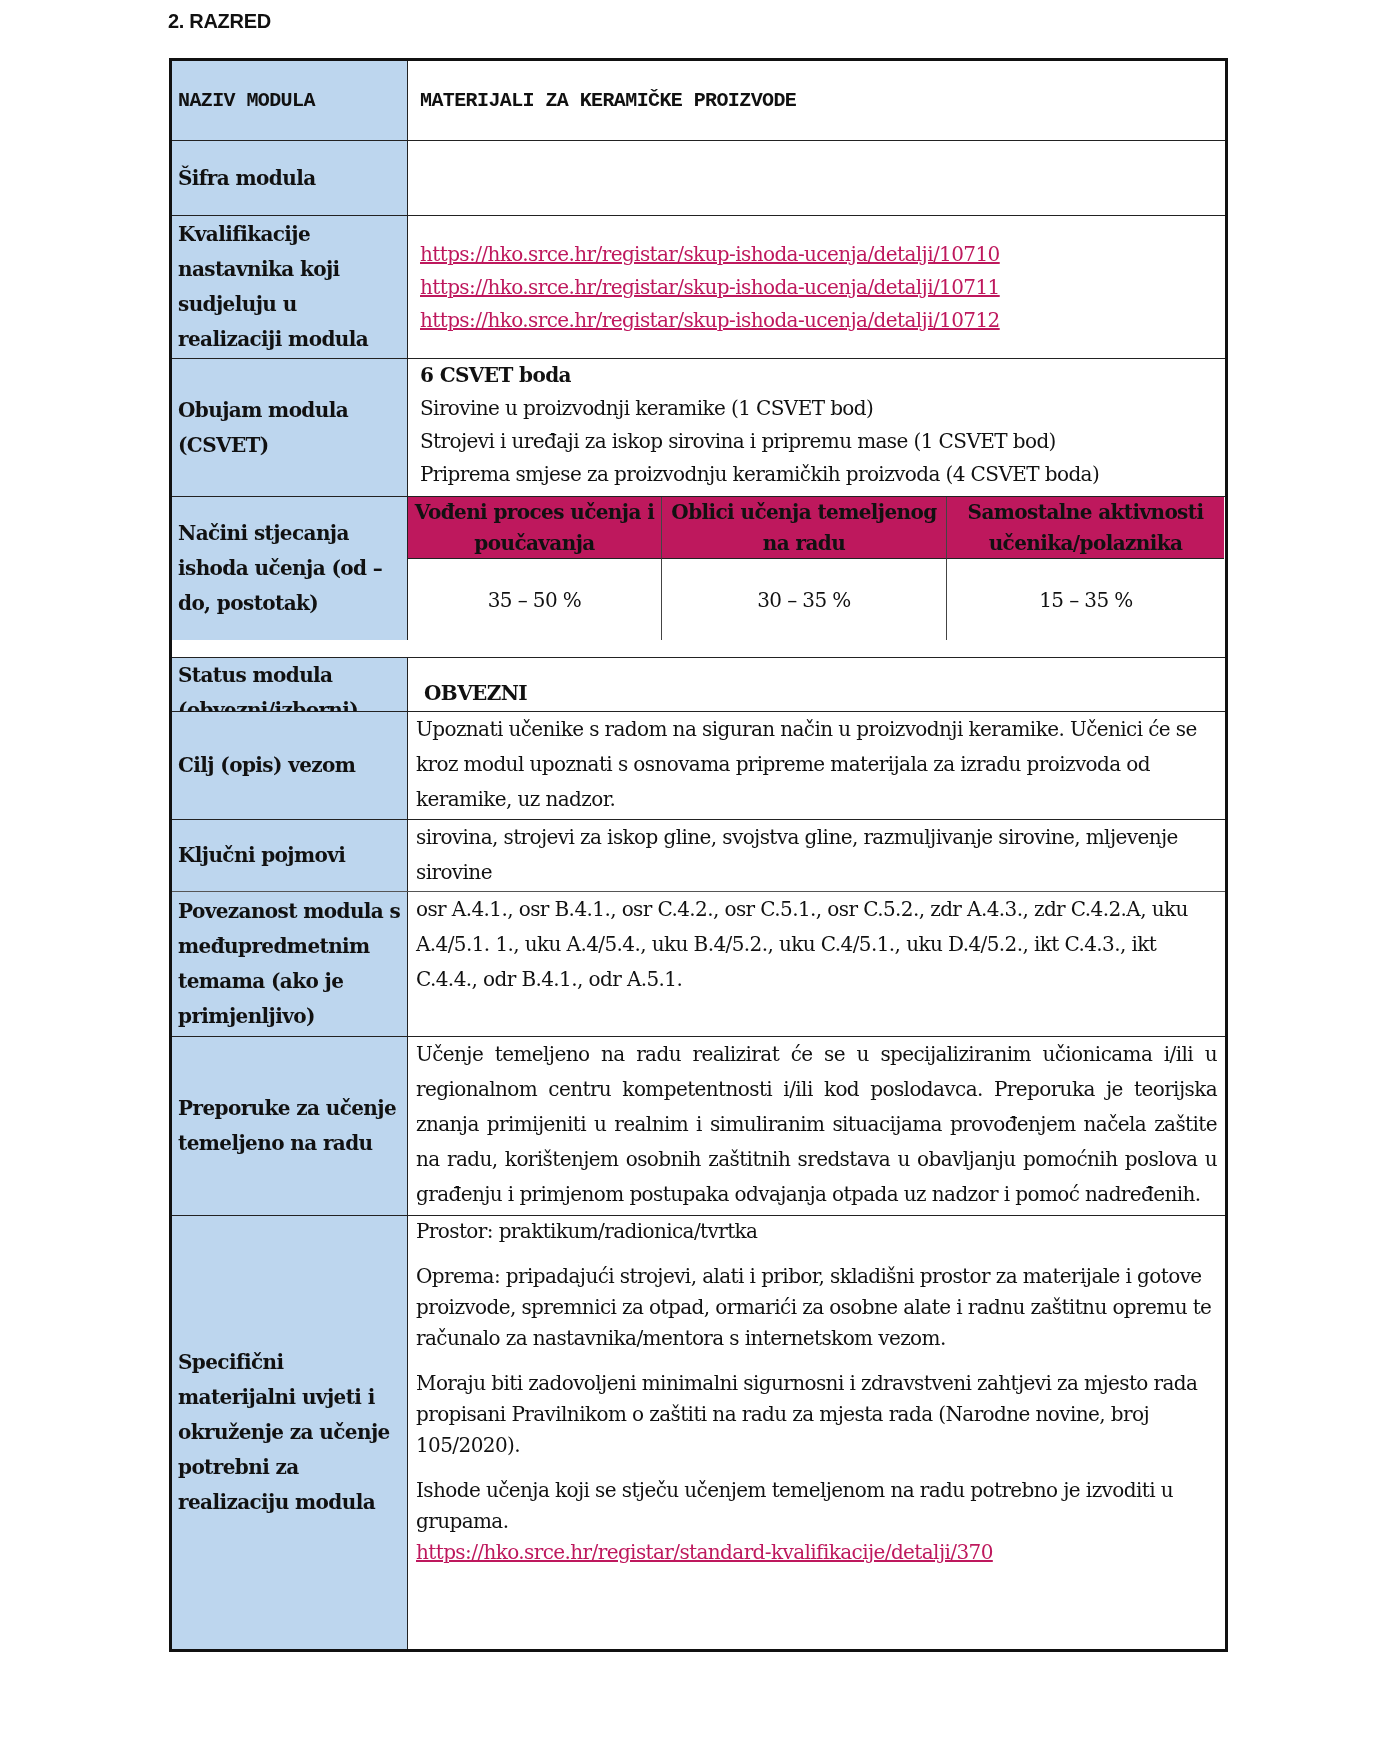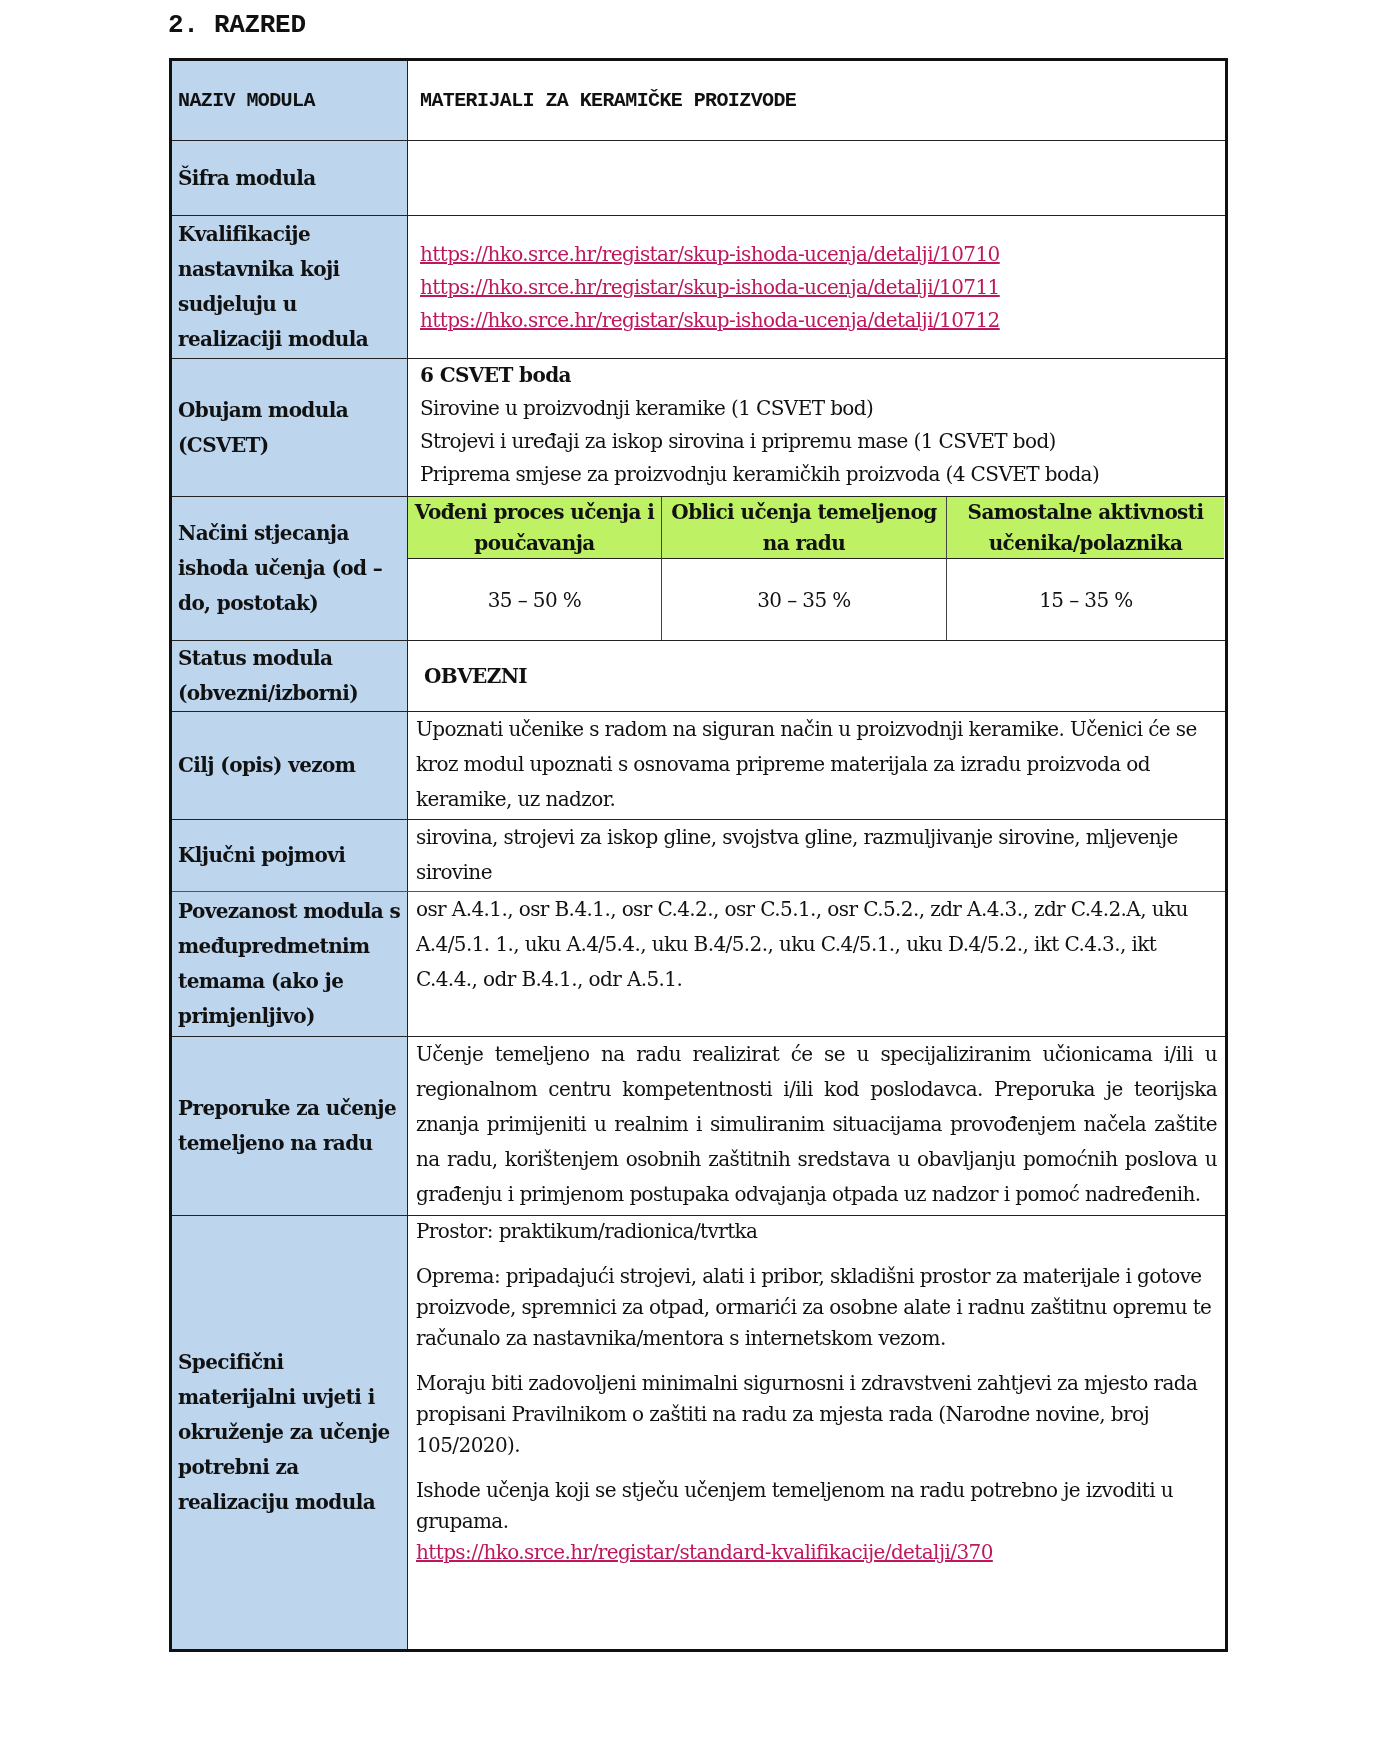--- a/index.html
+++ b/index.html
@@ -3,22 +3,22 @@
 <meta charset="utf-8">
 <style>
   html, body { margin: 0; padding: 0; background: #ffffff; }
   body {
     width: 1386px; height: 1759px; position: relative; overflow: hidden;
     font-family: "DejaVu Serif", "Liberation Serif", serif;
     color: #111111;
   }
   .heading {
     position: absolute; left: 168px; top: 10px;
-    font-family: Liberation Mono, monospace; font-weight: bold;
-    font-size: 26px; letter-spacing: -0.3px;
+    font-family: Liberation Sans, sans-serif; font-weight: bold;
+    font-size: 20px; letter-spacing: -0.3px;
   }
   .tbl {
     position: absolute; left: 169px; top: 58px; width: 1059px; height: 1594px;
     border: 3px solid #111; box-sizing: border-box;
   }
   .row { position: absolute; left: 0; right: 0; border-top: 1.5px solid #222; box-sizing: border-box; }
   .row.first { border-top: none; }
   .lab {
     position: absolute; left: 0; top: 0; bottom: 0; width: 236px;
     background: #bdd6ee; border-right: 1.5px solid #222; box-sizing: border-box;
@@ -29,21 +29,21 @@
     position: absolute; left: 236px; right: 0; top: 0; bottom: 0;
     padding: 0 8px; box-sizing: border-box;
     font-size: 20px; line-height: 33px; letter-spacing: -0.6px;
   }
   .val.center-v { display: flex; flex-direction: column; justify-content: center; padding-left: 16px; }
   .bold { font-weight: bold; }
   a.link { color: #be185d; text-decoration: underline; display: block; }
   .justify { text-align: justify; }
   .sub { position: absolute; left: 236px; right: 0; top: 0; bottom: 0; }
   .subh {
-    position: absolute; top: 0; height: 62px; background: #bef264;
+    position: absolute; top: 0; height: 62px; background: #be185d;
     border-right: 1.5px solid #444; border-bottom: 1.5px solid #222; box-sizing: border-box;
     text-align: center; font-weight: bold; font-size: 20px; line-height: 31px; letter-spacing: -0.6px;
     padding-top: 0;
   }
   .subv {
     position: absolute; top: 62px; bottom: 0; border-right: 1.5px solid #444; box-sizing: border-box;
     display: flex; align-items: center; justify-content: center; font-size: 20px; letter-spacing: -0.6px;
   }
   .para { margin: 0; }
   .gap { margin-top: 14px; }
@@ -89,21 +89,21 @@
     <div class="sub">
       <div class="subh" style="left:0;width:254px;">Vođeni proces učenja i poučavanja</div>
       <div class="subh" style="left:254px;width:285px;">Oblici učenja temeljenog na radu</div>
       <div class="subh" style="left:539px;right:1px;border-right:none;">Samostalne aktivnosti učenika/polaznika</div>
       <div class="subv" style="left:0;width:254px;">35 – 50 %</div>
       <div class="subv" style="left:254px;width:285px;">30 – 35 %</div>
       <div class="subv" style="left:539px;right:0;border-right:none;">15 – 35 %</div>
     </div>
   </div>
 
-  <div class="row" style="top:579px;height:71px;">
+  <div class="row" style="top:596px;height:71px;">
     <div class="lab">Status modula (obvezni/izborni)</div>
     <div class="val center-v bold">OBVEZNI</div>
   </div>
 
   <div class="row" style="top:650px;height:108px;">
     <div class="lab">Cilj (opis) vezom</div>
     <div class="val" style="line-height:35px;">Upoznati učenike s radom na siguran način u proizvodnji keramike. Učenici će se kroz modul upoznati s osnovama pripreme materijala za izradu proizvoda od keramike, uz nadzor.</div>
   </div>
 
   <div class="row" style="top:758px;height:72px;">

